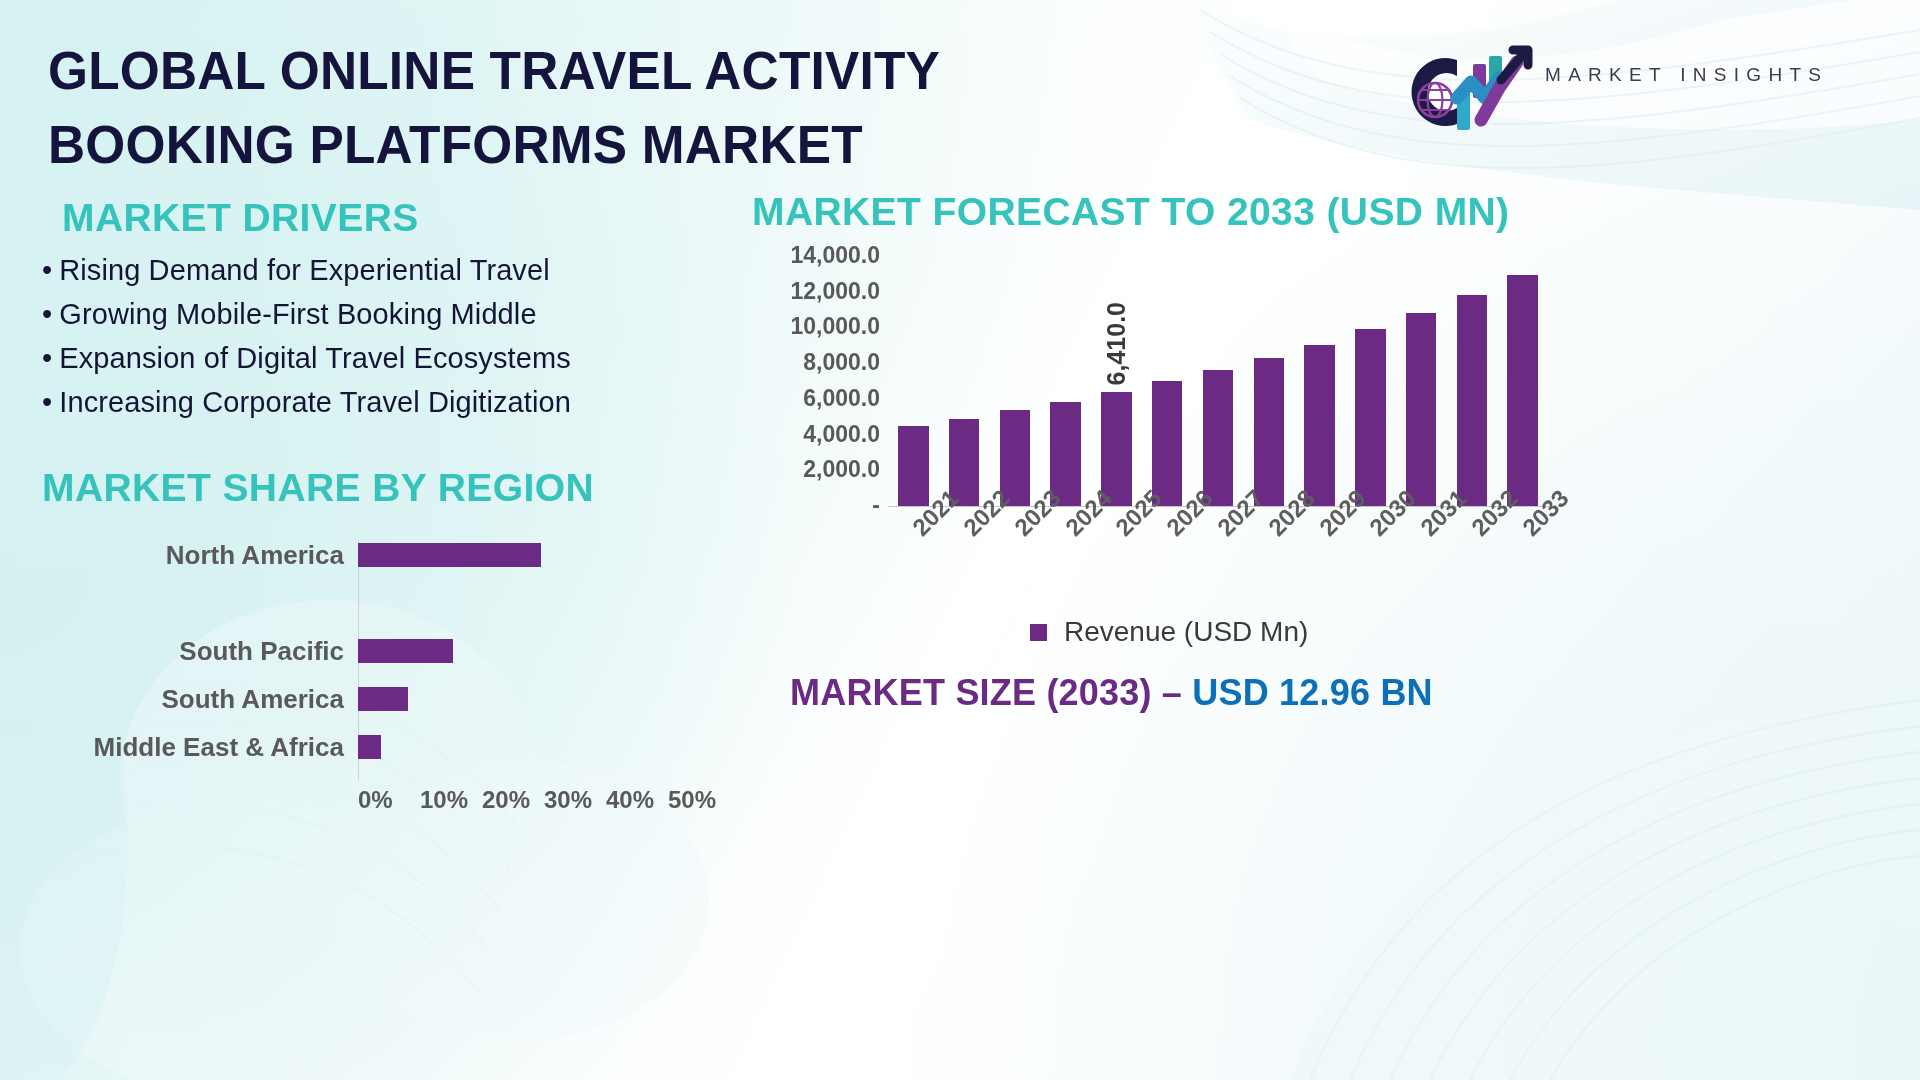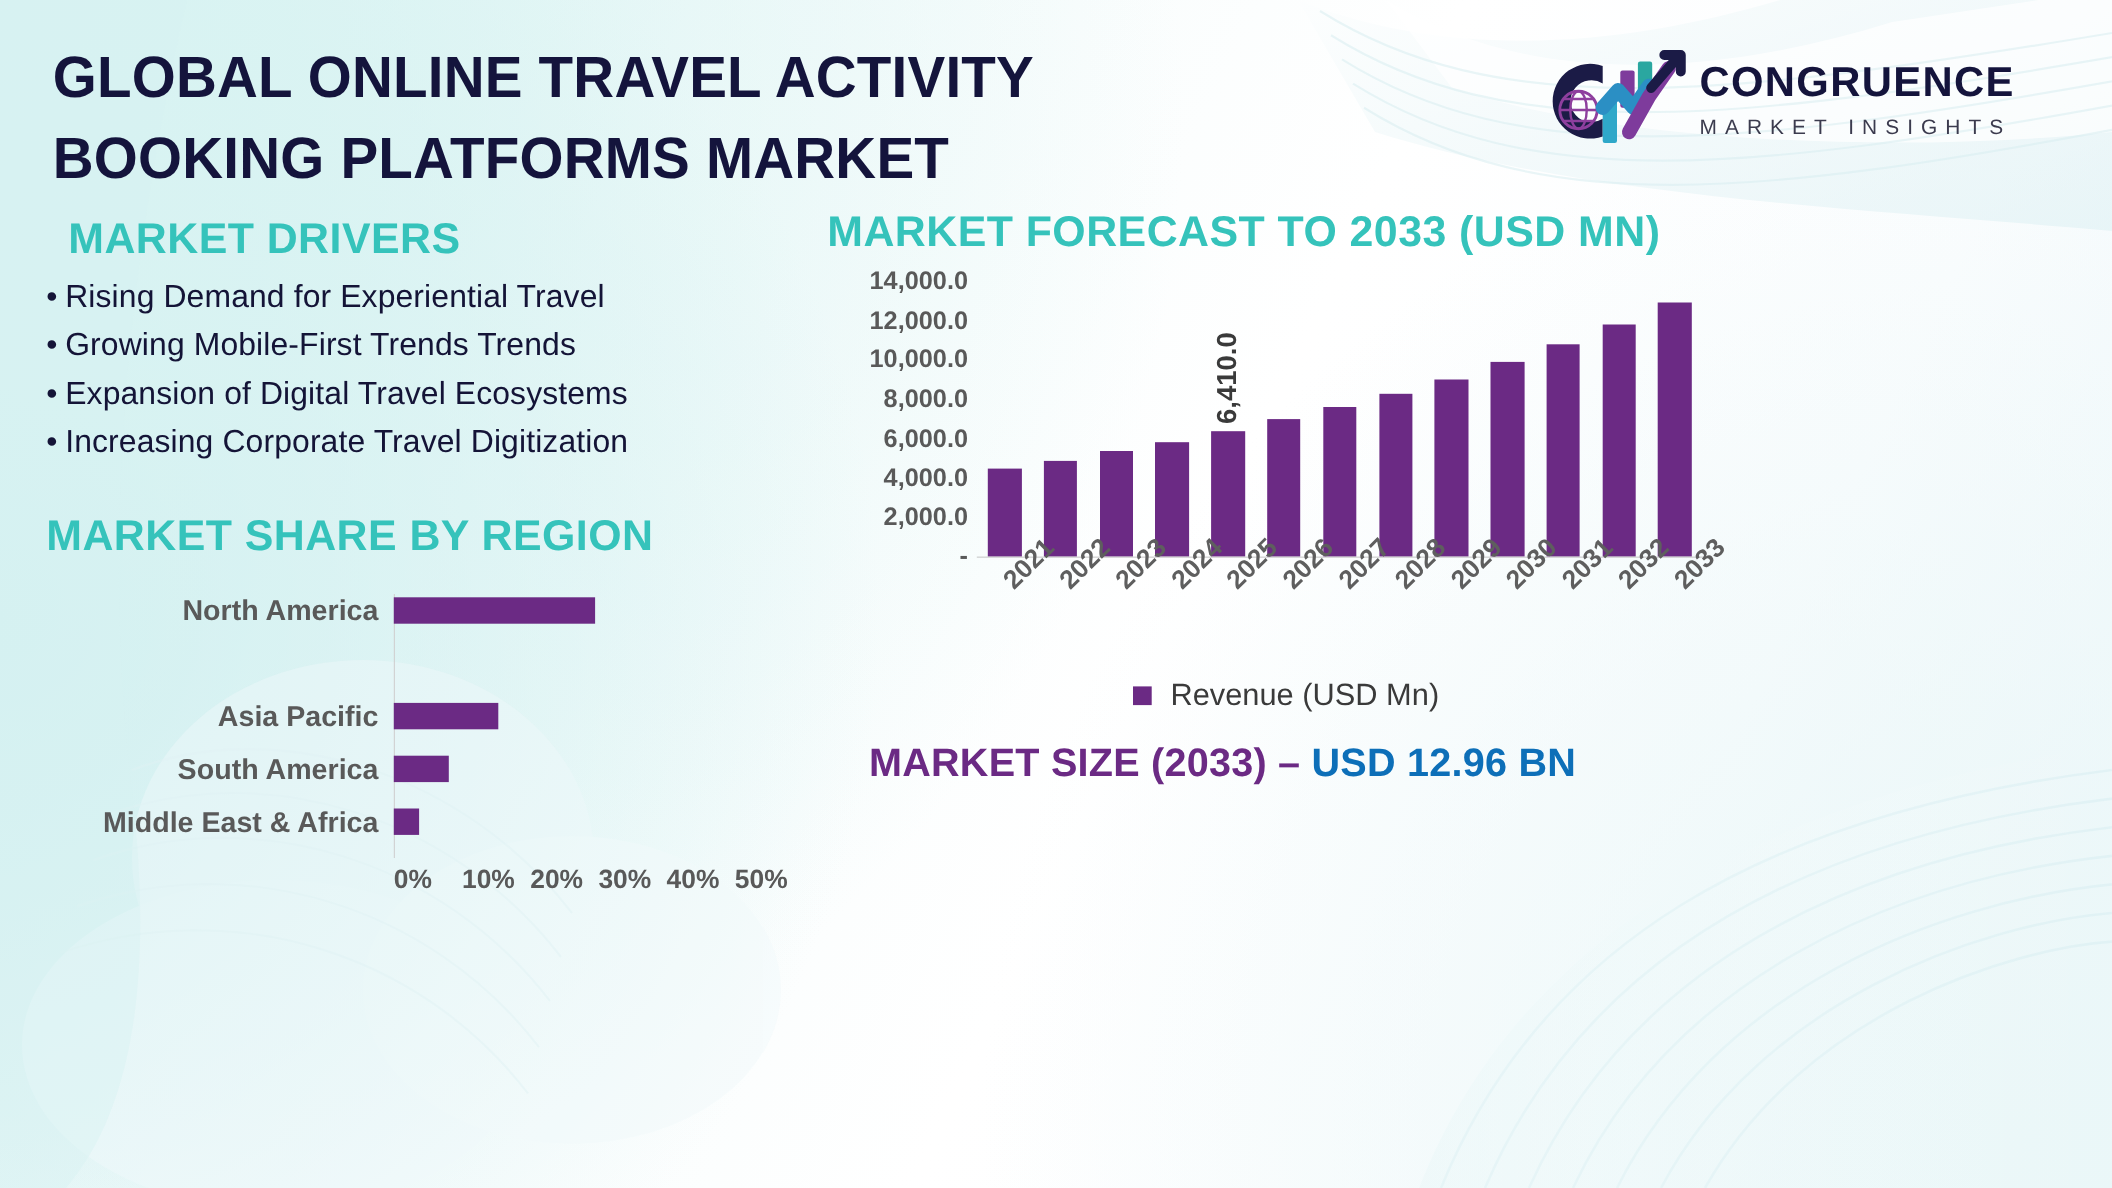--- a/index.html
+++ b/index.html
@@ -170,54 +170,53 @@
 
         <rect x="62" y="46" width="13" height="42" rx="2" fill="#2fa8c9"></rect>
         <rect x="78" y="22" width="13" height="34" rx="2" fill="#7e3b9c"></rect>
         <rect x="94" y="14" width="13" height="40" rx="2" fill="#2aa7a0"></rect>
         <path d="M62 56 L76 40 L90 56 L104 36" stroke="#2b8fc4" stroke-width="13" fill="none" stroke-linejoin="round" stroke-linecap="round"></path>
         <path d="M86 78 L104 46 L122 20" stroke="#7e3b9c" stroke-width="13" fill="none" stroke-linejoin="round" stroke-linecap="round"></path>
         <path d="M106 38 L132 8 M118 8 L133 8 L133 23" stroke="#1b1b46" stroke-width="9" fill="none" stroke-linecap="round" stroke-linejoin="round"></path>
       </svg>
     </div>
     <div class="logo-text">
-      <div class="logo-name">CONGRUENCE</div>
       <div class="logo-sub">MARKET INSIGHTS</div>
     </div>
   </div>
 </div>
 
 <div class="drivers">
   <div class="sec-head">MARKET DRIVERS</div>
   <div class="drv-list">
     <div class="drv-item">
       <span class="dot">•</span><span>Rising Demand for Experiential Travel</span>
     </div>
     <div class="drv-item">
-      <span class="dot">•</span><span>Growing Mobile-First Trends Trends</span>
+      <span class="dot">•</span><span>Growing Mobile-First Booking Middle</span>
     </div>
     <div class="drv-item">
       <span class="dot">•</span><span>Expansion of Digital Travel Ecosystems</span>
     </div>
     <div class="drv-item">
       <span class="dot">•</span><span>Increasing Corporate Travel Digitization</span>
     </div>
   </div>
 </div>
 
 <div class="region">
   <div class="sec-head">MARKET SHARE BY REGION</div>
   <div class="region-chart" id="region-chart">
     <div class="rc-axis"></div>
   <div class="rc-row" style="top: 6px;">
         <div class="rc-label">North America</div>
         <div class="rc-bar" style="width: 182.5px; background: rgb(107, 42, 132);"></div>
       </div>
       <div class="rc-row" style="top: 102px;">
-        <div class="rc-label">Asia Pacific</div>
+        <div class="rc-label">South Pacific</div>
         <div class="rc-bar" style="width: 95px; background: rgb(107, 42, 132);"></div>
       </div>
       <div class="rc-row" style="top: 150px;">
         <div class="rc-label">South America</div>
         <div class="rc-bar" style="width: 50px; background: rgb(107, 42, 132);"></div>
       </div>
       <div class="rc-row" style="top: 198px;">
         <div class="rc-label">Middle East &amp; Africa</div>
         <div class="rc-bar" style="width: 22.5px; background: rgb(107, 42, 132);"></div>
       </div>

